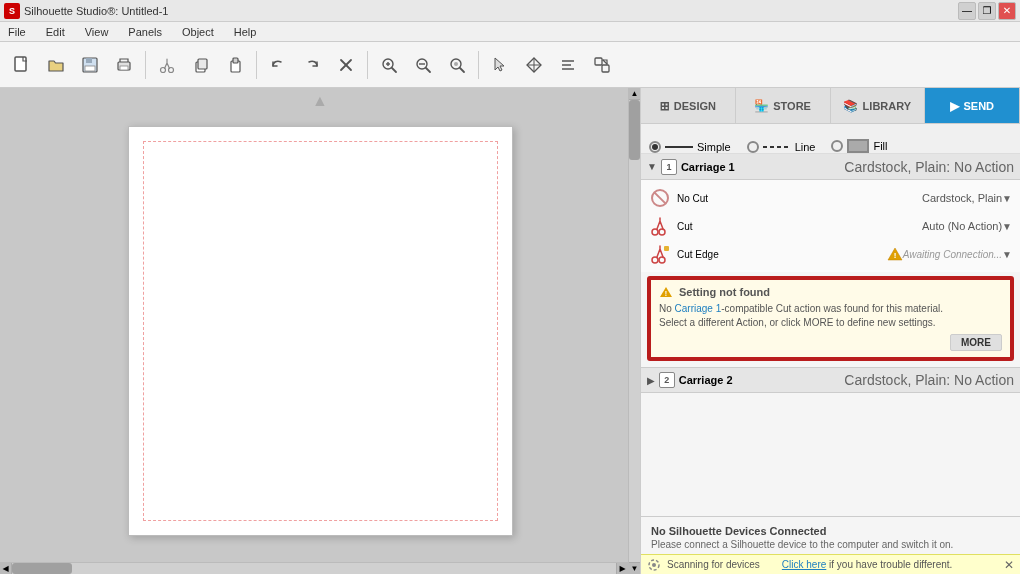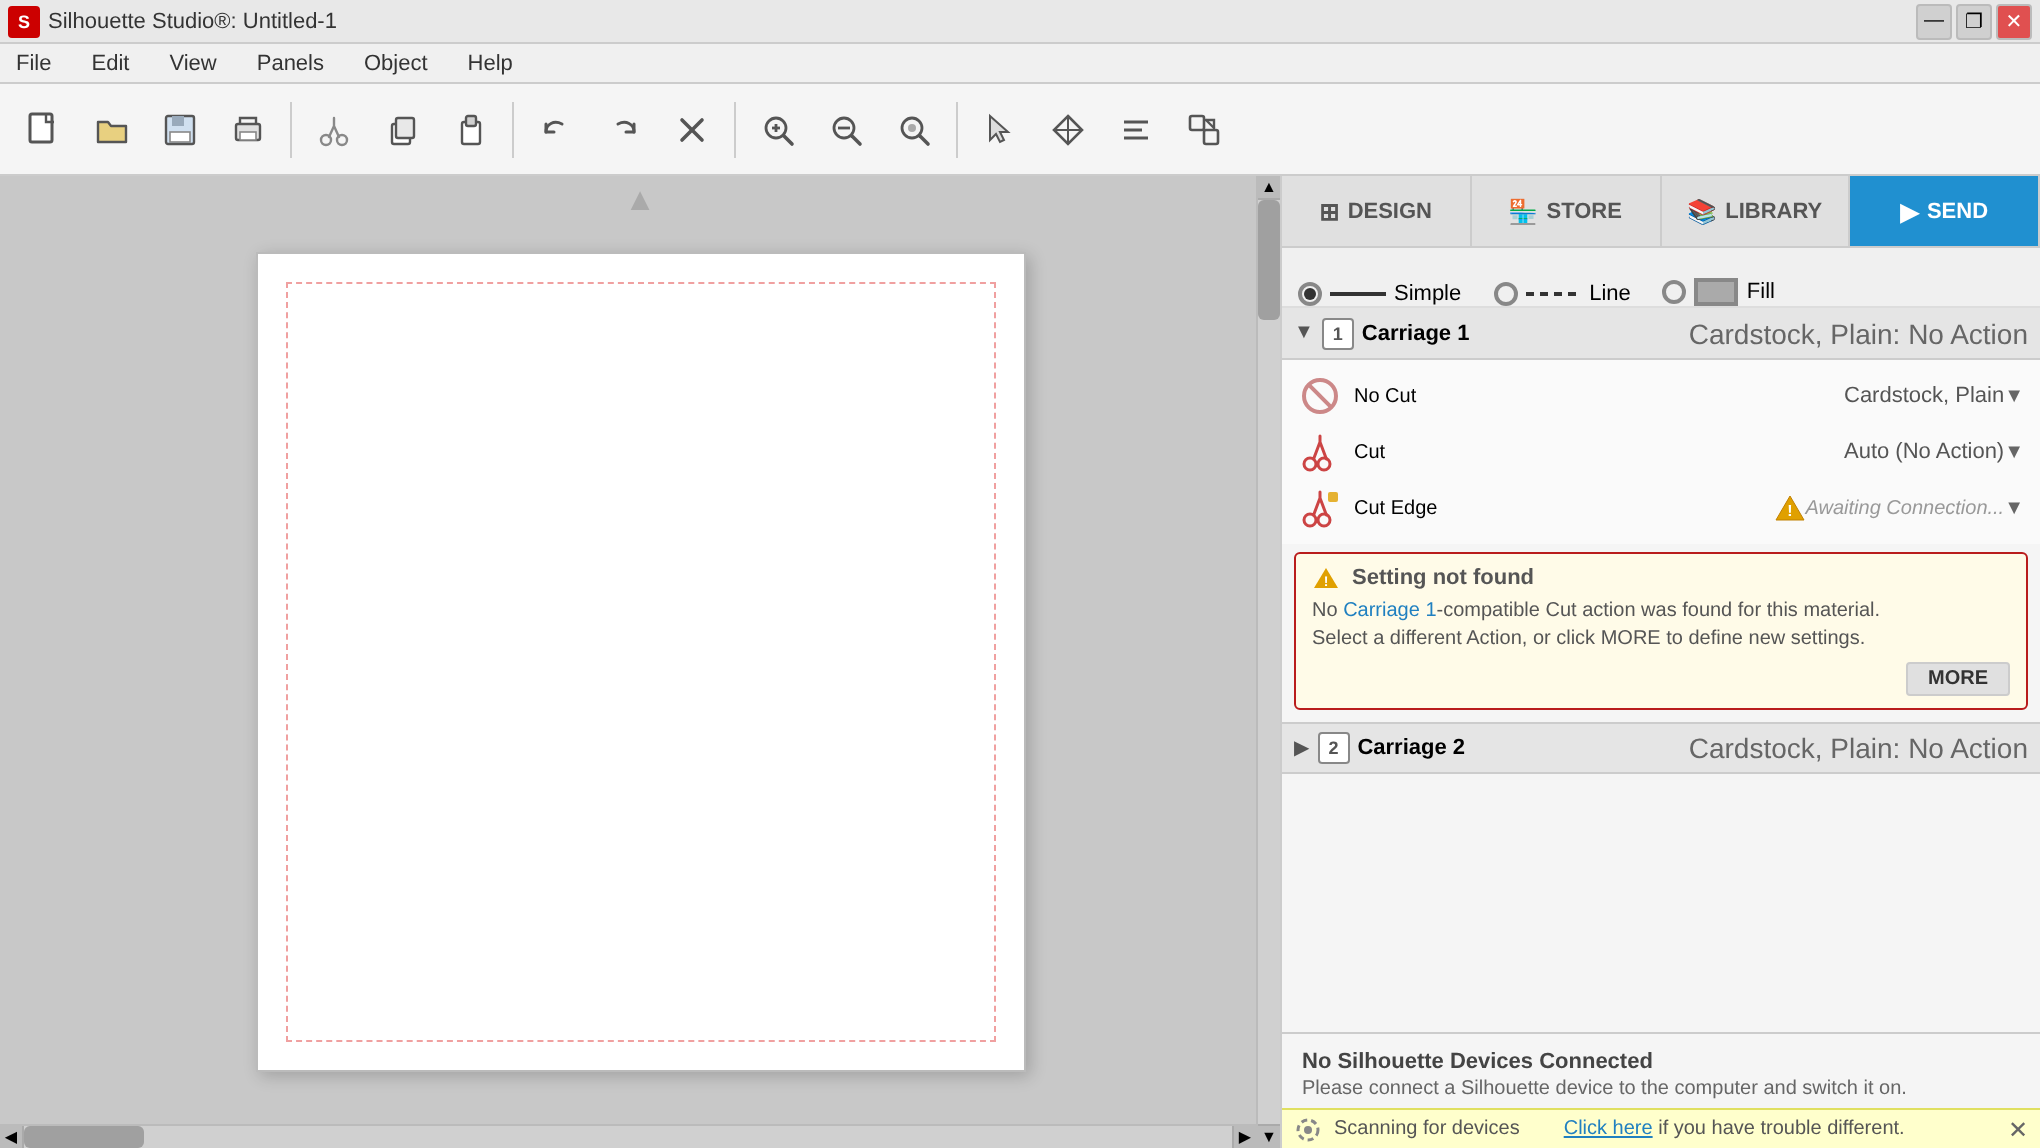--- a/index.html
+++ b/index.html
@@ -215,21 +215,21 @@
     .action-right { font-size: 11px; color: #555; }
     .action-dropdown {
       display: flex; align-items: center; gap: 0;
     }
     .dropdown-arrow { font-size: 10px; color: #666; cursor: pointer; }
     .await-text { font-size: 10px; color: #999; font-style: italic; }
 
     
     .warning-box {
       margin: 4px 6px;
-      border: 1px solid #b91c1c;
+      border: 4px solid #b91c1c;
       background: #fffbe8;
       border-radius: 3px;
       padding: 6px 8px;
     }
     .warning-header {
       display: flex; align-items: center; gap: 6px;
       margin-bottom: 4px;
     }
     .warning-title { font-size: 11px; font-weight: 600; color: #555; }
     .warning-text { font-size: 10px; color: #555; line-height: 1.4; }

